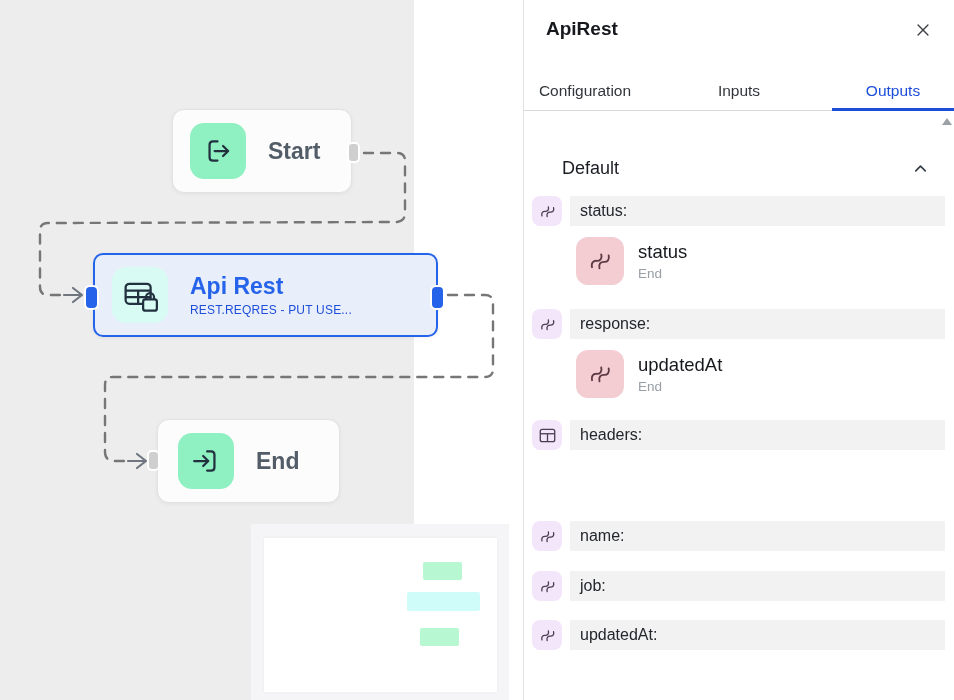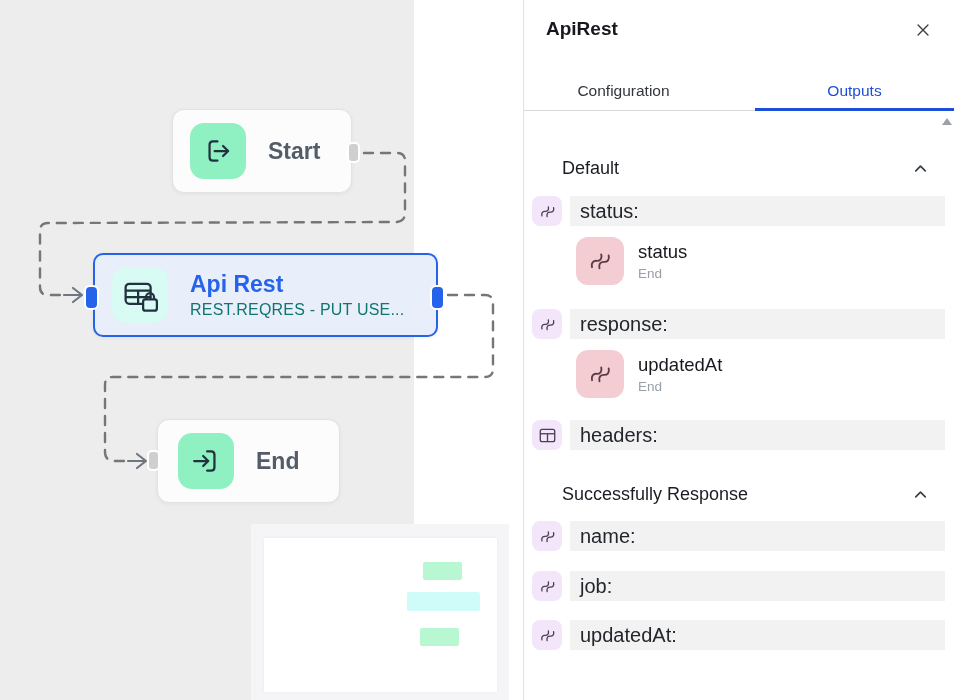--- a/index.html
+++ b/index.html
@@ -16,21 +16,21 @@
   .node { position:absolute; display:flex; align-items:center; gap:22px; padding-left:17px;
           background:#fcfcfc; border:1px solid #e2e2e2; border-radius:12px;
           box-shadow:0 1px 4px rgba(0,0,0,.05); }
   .node-icon { width:56px; height:56px; border-radius:14px; display:flex; align-items:center; justify-content:center; flex:0 0 auto; }
   .node-icon svg { width:36px; height:36px; }
   .mint { background:#8ff0c2; color:#22313f; }
   .cyanic { background:#d8fbf3; color:#22313f; }
   .node-label { font-size:23px; font-weight:600; color:#535d68; }
   .node-api { background:#e9eefb; border:2px solid #2563eb; border-radius:10px; }
   .api-title { font-size:23px; font-weight:700; color:#2563eb; line-height:1.15; }
-  .api-sub { font-size:16px; color:#0f766e; margin-top:3px; letter-spacing:.2px; }
+  .api-sub { font-size:12px; color:#1d4ed8; margin-top:3px; letter-spacing:.2px; }
 
   .port { position:absolute; border:2px solid #fff; }
   .port-gray { background:#cfcfcf; border-radius:5px; }
   .port-blue { background:#2563eb; border-radius:6px; }
 
   
   .minimap { position:absolute; left:251px; top:524px; width:258px; height:176px; background:#f5f5f7; }
   .mini-view { position:absolute; left:13px; top:14px; width:233px; height:154px; background:#fff; box-shadow:0 0 3px rgba(0,0,0,.05); }
   .mini-block { position:absolute; border-radius:2px; }
 
@@ -50,21 +50,21 @@
   .section-header { position:absolute; left:38px; right:24px; height:28px; display:flex; align-items:center; cursor:pointer; }
   .section-title { font-size:18px; color:#1b1d24; }
   .section-header .chev { margin-left:auto; width:19px; height:19px; color:#343c46; }
 
   .out-row { position:absolute; left:8px; right:9px; height:30px; }
   .row-icon { position:absolute; left:0; top:0; width:30px; height:30px; border-radius:8px;
     display:flex; align-items:center; justify-content:center; }
   .row-icon svg { width:21px; height:21px; }
   .lilac { background:#f3e6fa; color:#4b3d52; }
   .row-bg { position:absolute; left:38px; right:0; top:0; height:30px; background:#f2f2f3; display:flex; align-items:center; }
-  .row-label { padding-left:10px; font-size:20px; color:#23262b; }
+  .row-label { padding-left:10px; font-size:16px; color:#23262b; }
 
   .chip { position:absolute; left:52px; display:flex; align-items:center; gap:14px; cursor:grab; }
   .chip-icon { width:48px; height:48px; border-radius:12px; display:flex; align-items:center; justify-content:center; }
   .chip-icon svg { width:30px; height:30px; }
   .pink { background:#f3cdd2; color:#5d3a44; }
   .chip-name { font-size:18.5px; color:#17191e; }
   .chip-src { font-size:13.5px; color:#989fa6; margin-top:3px; }
 </style>
 </head>
 <body>
@@ -185,20 +185,21 @@
 
     <div class="p-title">ApiRest</div>
     <div class="close-btn">
       <svg>
           <use href="#i-close"></use>
         </svg>
     </div>
 
     <div class="tabs">
       <div class="tab">Configuration</div>
+      <div class="tab">Inputs</div>
       <div class="tab active">Outputs</div>
     </div>
     <div class="scroll-arrow"></div>
 
     <div class="section-header" style="top:154px;">
       <span class="section-title">Default</span>
       <svg class="chev">
           <use href="#i-chevron-up"></use>
         </svg>
     </div>
@@ -251,26 +252,20 @@
       <span class="row-icon lilac">
           <svg>
             <use href="#i-table"></use>
           </svg>
         </span>
       <div class="row-bg">
         <span class="row-label">headers:</span>
       </div>
     </div>
 
-    <div class="section-header" style="top:480px;">
-      <span class="section-title">Successfully Response</span>
-      <svg class="chev">
-          <use href="#i-chevron-up"></use>
-        </svg>
-    </div>
 
     <div class="out-row" style="top:521px;">
       <span class="row-icon lilac">
           <svg>
             <use href="#i-squiggle"></use>
           </svg>
         </span>
       <div class="row-bg">
         <span class="row-label">name:</span>
       </div>

